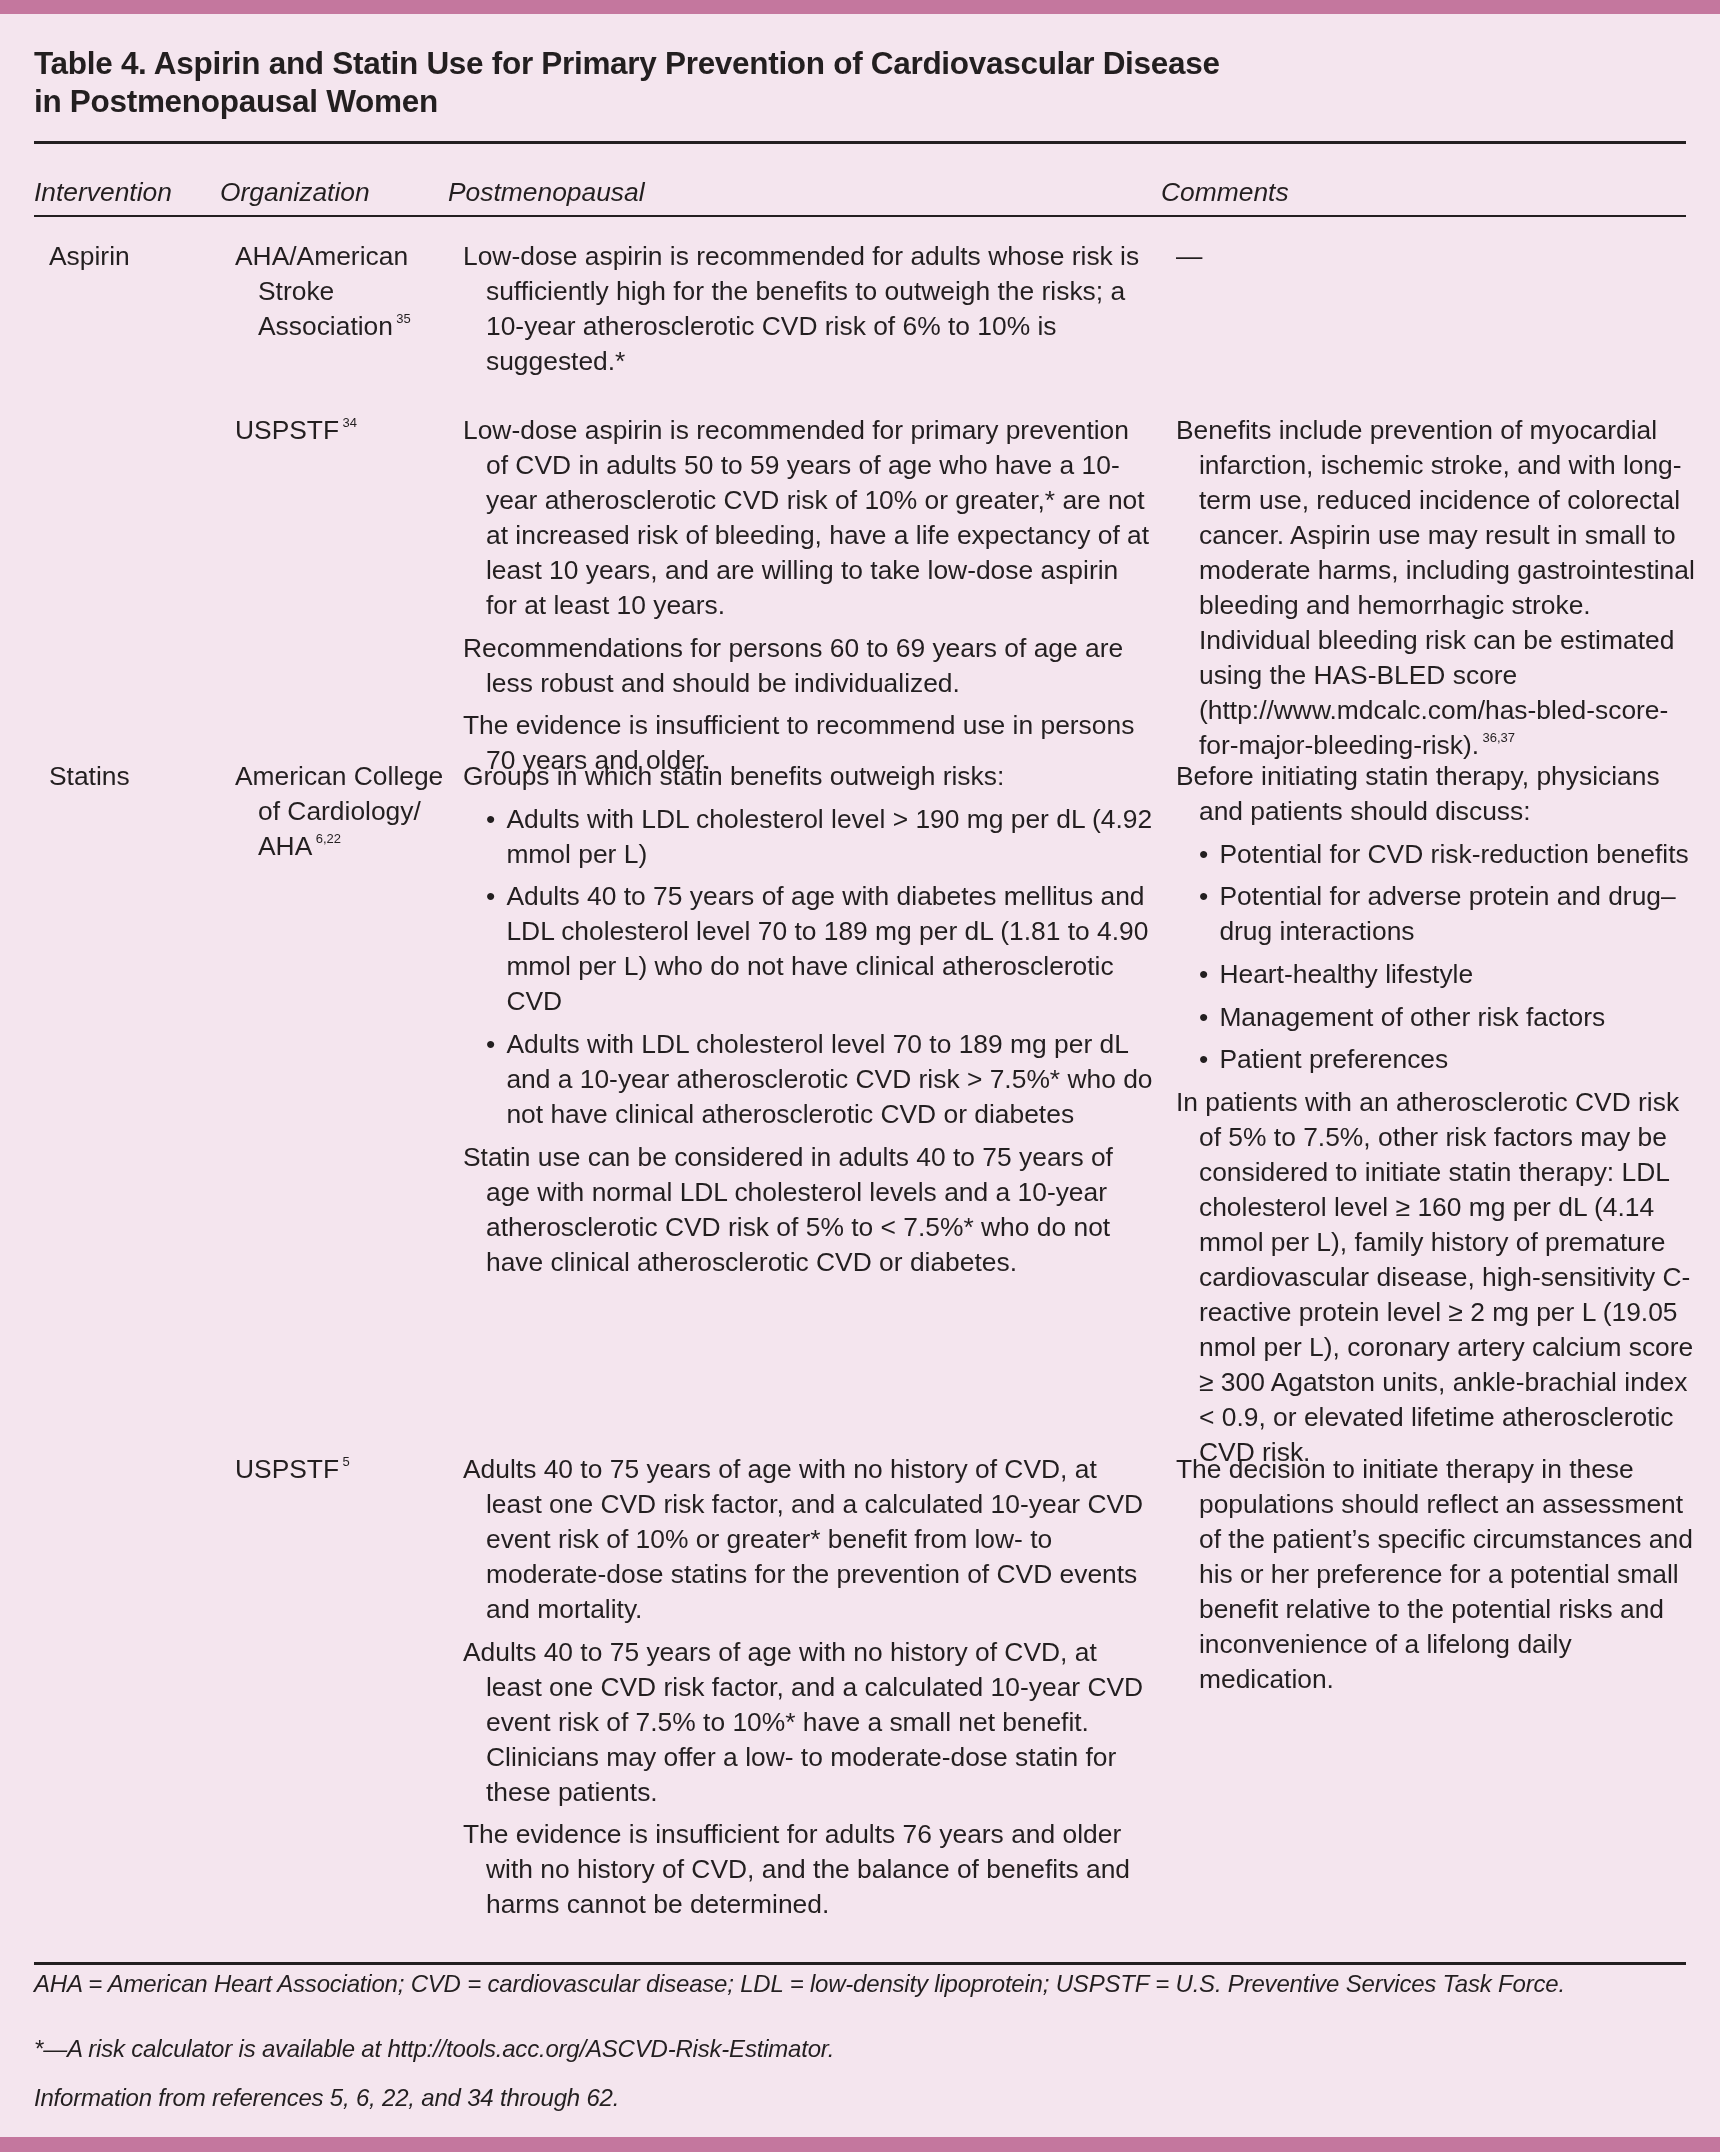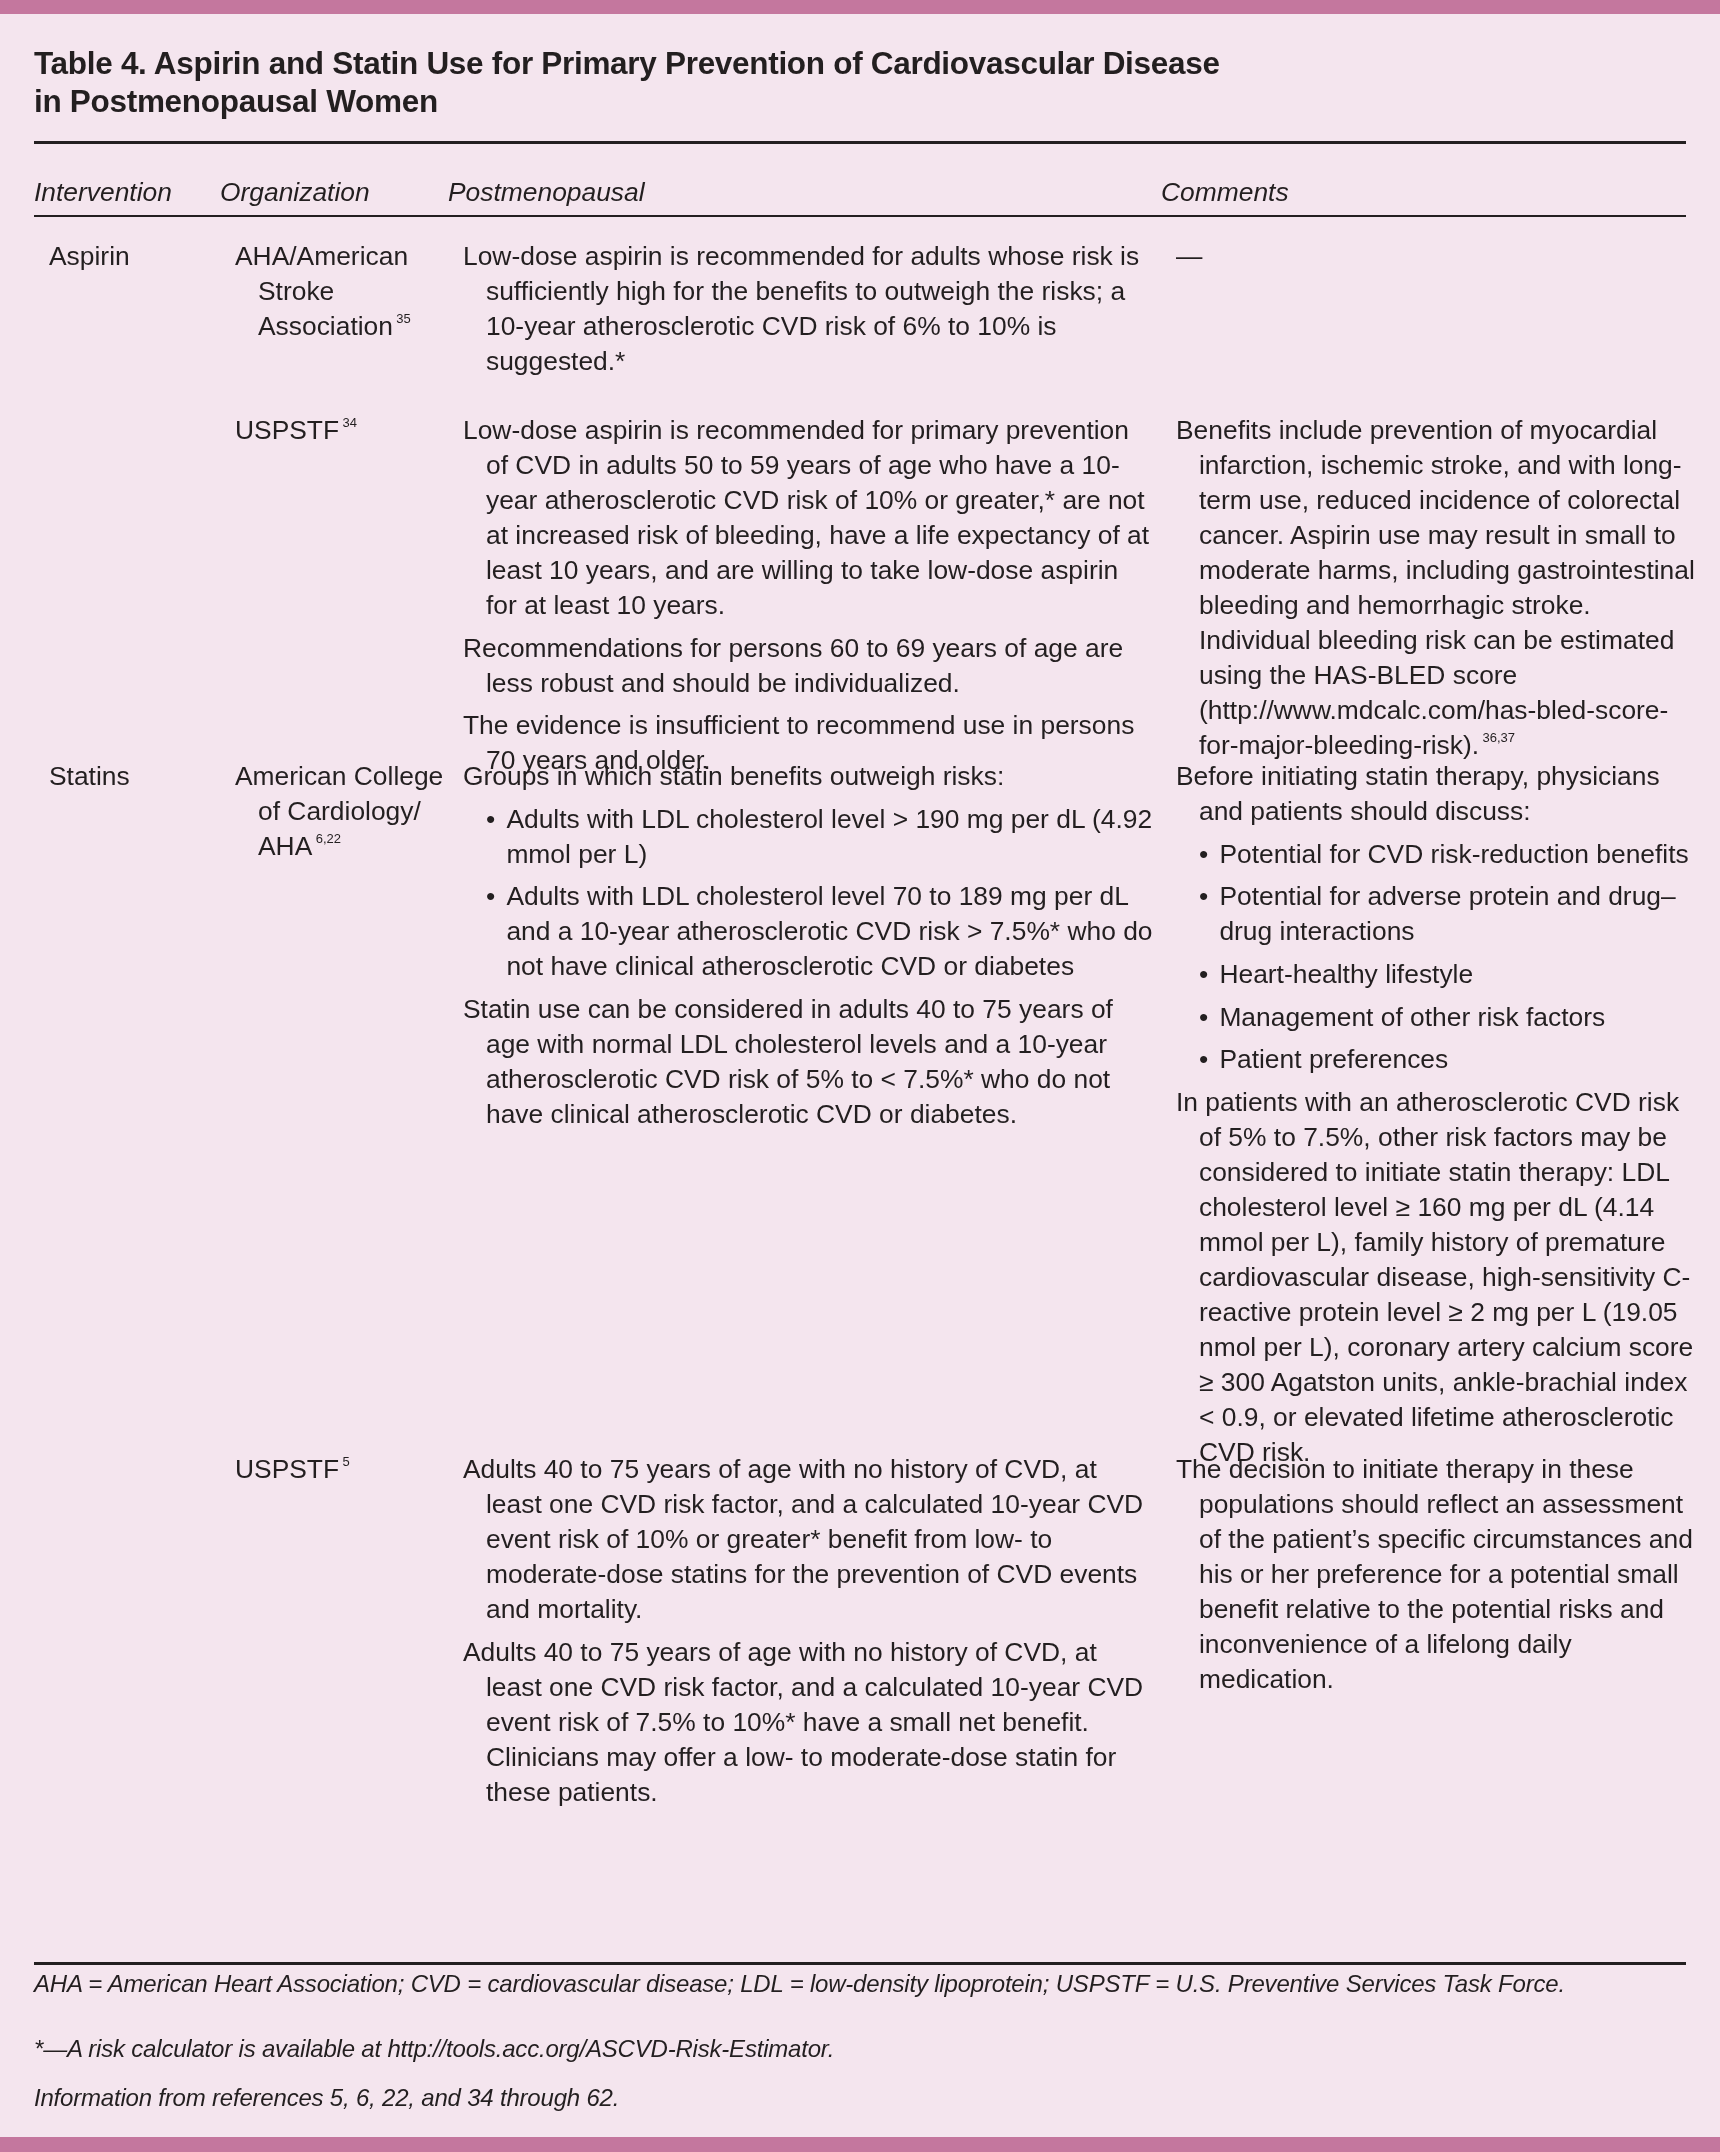--- a/index.html
+++ b/index.html
@@ -93,20 +93,21 @@
 
   <div class="row" style="height:693px">
     <div class="cell c-int">Statins</div>
     <div class="cell c-org">
       <p class="hang"><span>American College of Cardiology/ AHA</span><sup>6,22</sup></p>
     </div>
     <div class="cell c-rec">
       <p class="hang">Groups in which statin benefits outweigh risks:</p>
       <ul class="bullets">
         <li>Adults with LDL cholesterol level &gt; 190 mg per dL (4.92 mmol per L)</li>
+        <li>Adults 40 to 75 years of age with diabetes mellitus and LDL cholesterol level 70 to 189 mg per dL (1.81 to 4.90 mmol per L) who do not have clinical atherosclerotic CVD</li>
         <li>Adults with LDL cholesterol level 70 to 189 mg per dL and a 10-year atherosclerotic CVD risk &gt; 7.5%* who do not have clinical atherosclerotic CVD or diabetes</li>
       </ul>
       <p class="hang">Statin use can be considered in adults 40 to 75 years of age with normal LDL cholesterol levels and a 10-year atherosclerotic CVD risk of 5% to &lt; 7.5%* who do not have clinical atherosclerotic CVD or diabetes.</p>
     </div>
     <div class="cell c-com">
       <p class="hang">Before initiating statin therapy, physicians and patients should discuss:</p>
       <ul class="bullets">
         <li>Potential for CVD risk-reduction benefits</li>
         <li>Potential for adverse protein and drug–drug interactions</li>
         <li>Heart-healthy lifestyle</li>
@@ -118,20 +119,21 @@
   </div>
 
   <div class="row" style="height:477px">
     <div class="cell c-int"></div>
     <div class="cell c-org">
       <p class="hang"><span>USPSTF</span><sup>5</sup></p>
     </div>
     <div class="cell c-rec">
       <p class="hang">Adults 40 to 75 years of age with no history of CVD, at least one CVD risk factor, and a calculated 10-year CVD event risk of 10% or greater* benefit from low- to moderate-dose statins for the prevention of CVD events and mortality.</p>
       <p class="hang">Adults 40 to 75 years of age with no history of CVD, at least one CVD risk factor, and a calculated 10-year CVD event risk of 7.5% to 10%* have a small net benefit. Clinicians may offer a low- to moderate-dose statin for these patients.</p>
+      <p class="hang">The evidence is insufficient for adults 76 years and older with no history of CVD, and the balance of benefits and harms cannot be determined.</p>
     </div>
     <div class="cell c-com">
       <p class="hang">The decision to initiate therapy in these populations should reflect an assessment of the patient’s specific circumstances and his or her preference for a potential small benefit relative to the potential risks and inconvenience of a lifelong daily medication.</p>
     </div>
   </div>
 
 </div>
 
 <div class="rule r3"></div>
 

